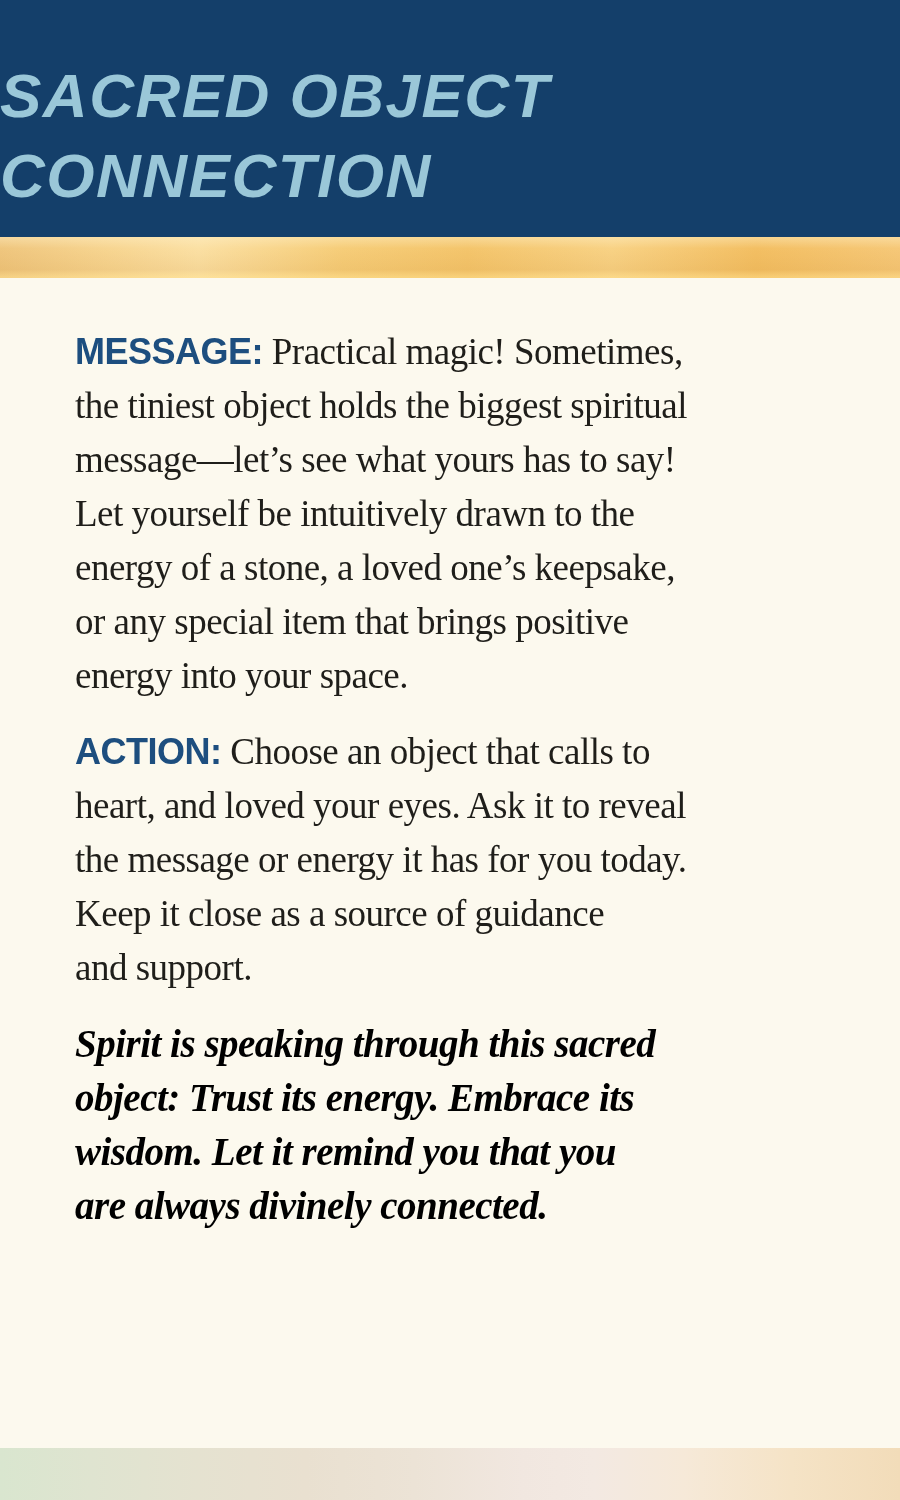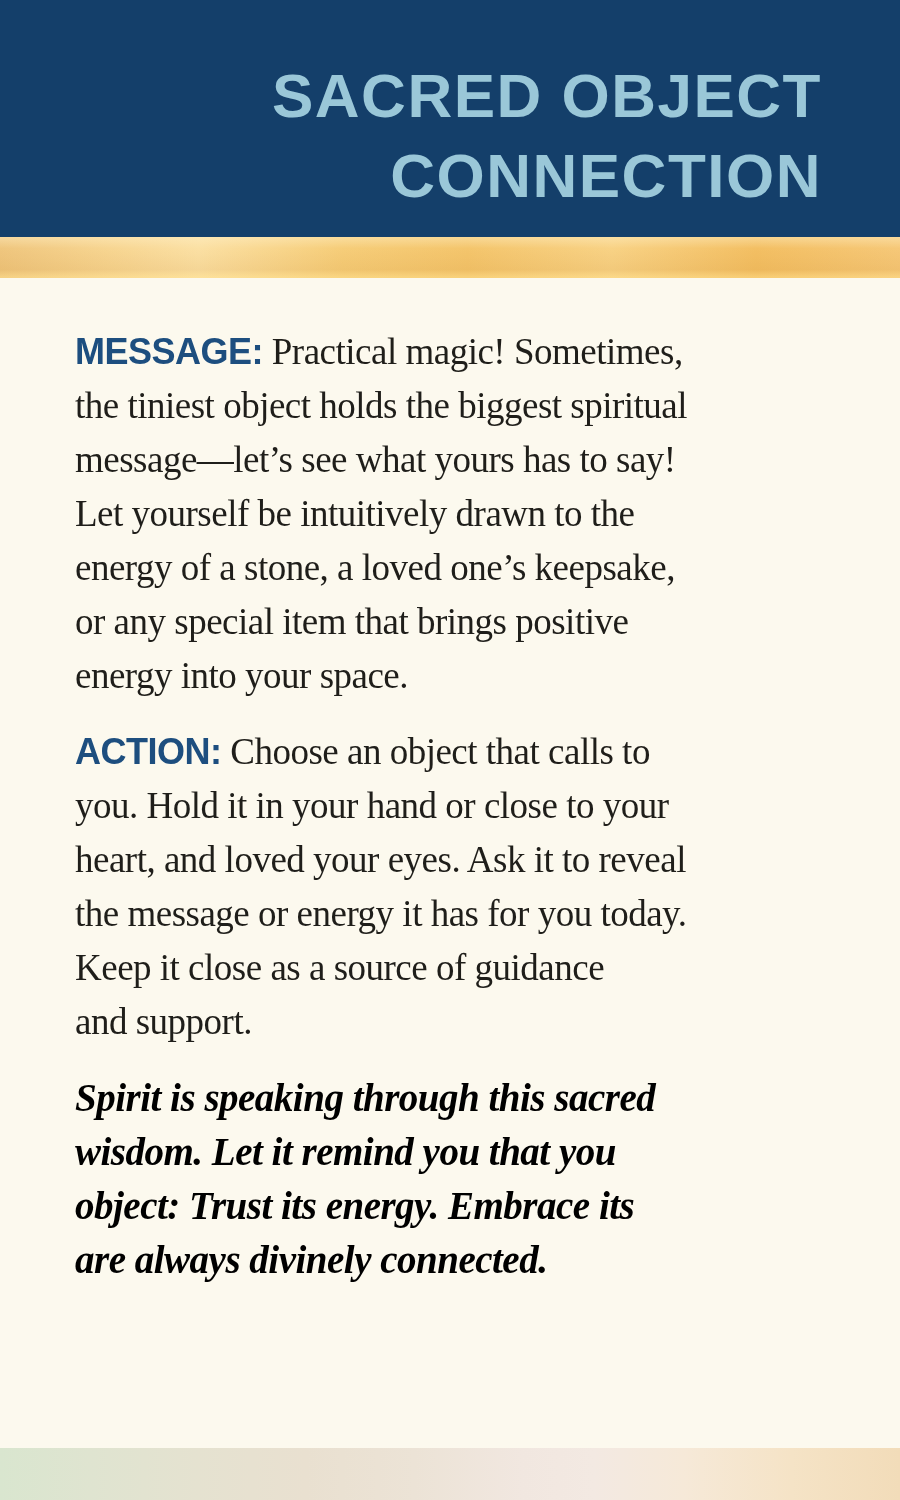--- a/index.html
+++ b/index.html
@@ -10,21 +10,21 @@
     height: 1500px;
     background: #fcf9ee;
     overflow: hidden;
     font-family: "Liberation Serif", serif;
   }
   
   .header {
     height: 237px;
     background: #143f6a;
     padding: 56px 78px 4px 0;
-    text-align: right;
+    font-style: italic;
   }
   .title-line {
     font-family: "Liberation Sans", sans-serif;
     font-weight: 700;
     font-size: 62px;
     line-height: 80px;
     letter-spacing: 1.5px;
     color: #9ac7d8;
   }
   .gold-stripe {
@@ -99,31 +99,30 @@
       <div class="line">energy of a stone, a loved one’s keepsake,</div>
       <div class="line">or any special item that brings positive</div>
       <div class="line">energy into your space.</div>
     </div>
 
     <div class="para para-action">
       <div class="line">
         <span class="para-label">ACTION:</span>
         <span>Choose an object that calls to</span>
       </div>
-      <div class="line">you. Hold it in your hand or close to your</div>
       <div class="line">heart, and loved your eyes. Ask it to reveal</div>
       <div class="line">the message or energy it has for you today.</div>
       <div class="line">Keep it close as a source of guidance</div>
       <div class="line">and support.</div>
     </div>
 
     <div class="para closing">
       <div class="line">Spirit is speaking through this sacred</div>
+      <div class="line">object: Trust its energy. Embrace its</div>
       <div class="line">wisdom. Let it remind you that you</div>
-      <div class="line">object: Trust its energy. Embrace its</div>
       <div class="line">are always divinely connected.</div>
     </div>
 
   </div>
 
   <div class="footer-stripe"></div>
 
 </div>
 
 </body></html>

